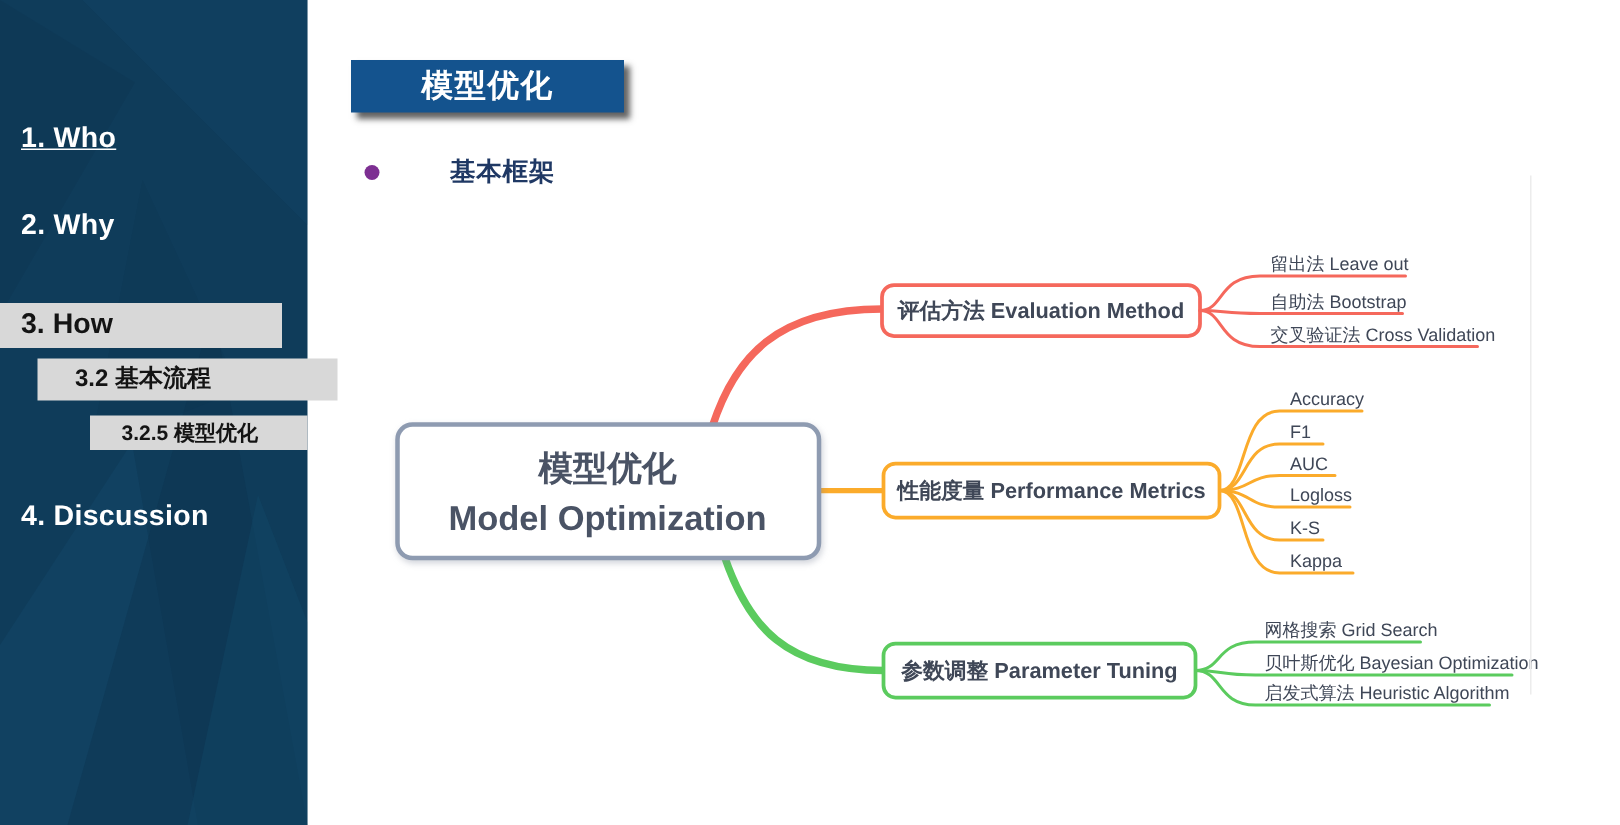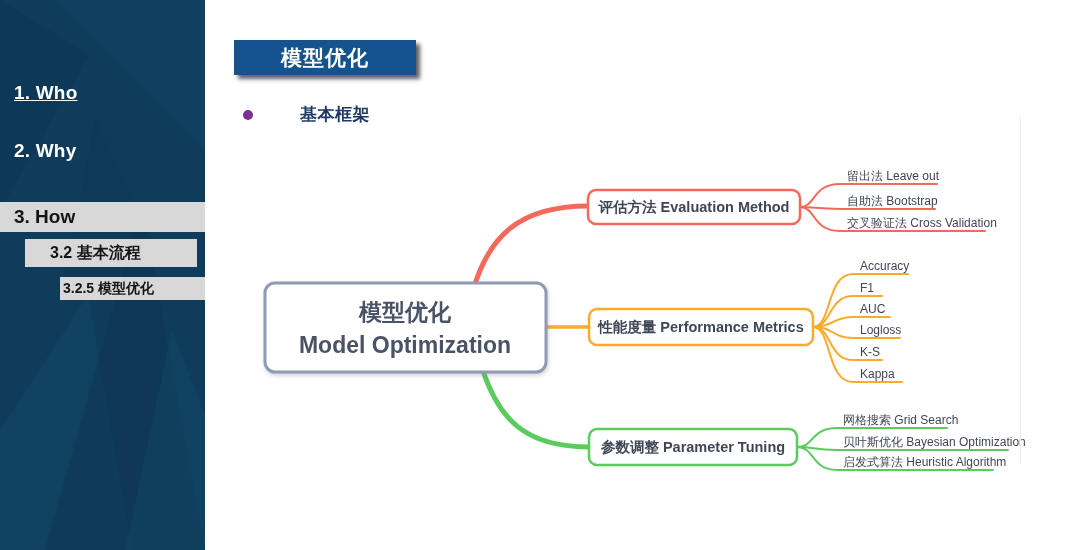--- a/index.html
+++ b/index.html
@@ -7,23 +7,23 @@
               font-family:"Liberation Sans","DejaVu Sans",sans-serif; }
   .stage { position:relative; width:1080px; height:550px; background:#ffffff; }
 
   
   .sidebar { position:absolute; left:0; top:0; width:205px; height:550px; background:#0f3c5a; }
   .sidebar svg.facets { position:absolute; inset:0; }
   .side-item { position:absolute; left:14px; color:#ffffff; font-weight:bold; font-size:19px;
                letter-spacing:0.2px; white-space:nowrap; cursor:pointer; }
   .side-band { position:absolute; background:#d8d8d8; color:#141414; font-weight:bold;
                white-space:nowrap; cursor:pointer; }
-  .band-how   { top:202px; left:0;    width:205px; height:30px; font-size:19px; line-height:30px; padding-left:14px; }
-  .band-flow  { top:239px; left:25px; width:172px; height:28px; font-size:16px; line-height:28px; padding-left:25px; }
-  .band-model { top:277px; left:60px; width:145px; height:23px; font-size:14px; line-height:23px; padding-left:3px; }
+  .band-how   { top:202px; left:0;    width:188px; height:30px; font-size:19px; line-height:30px; padding-left:14px; }
+  .band-flow  { top:239px; left:25px; width:200px; height:28px; font-size:16px; line-height:28px; padding-left:25px; }
+  .band-model { top:277px; left:60px; width:145px; height:23px; font-size:14px; line-height:23px; padding-left:21px; }
   .item-who { top:82px;text-decoration:underline; } .item-why { top:140px; } .item-discussion { top:334px; }
 
   
   .title-box { position:absolute; left:234px; top:40px; width:182px; height:35px;
                background:#14538e; color:#ffffff; font-weight:bold; font-size:21px;
                text-align:center; line-height:35px; letter-spacing:1px;
                box-shadow:4px 4px 4px rgba(70,70,70,0.85); }
   .bullet-row { position:absolute; left:243px; top:103px; display:flex; align-items:center; }
   .bullet-dot { width:10px; height:10px; border-radius:50%; background:#7d2f92; margin-right:16px; }
   .bullet-label { color:#1f3864; font-weight:bold; font-size:17px; letter-spacing:0.5px;margin-left:31px; }
@@ -51,20 +51,21 @@
       <polygon points="0,430 88,295 132,550 0,550" fill="#13486c" opacity="0.40"></polygon>
       <polygon points="45,550 142,205 205,550" fill="#0c334e" opacity="0.40"></polygon>
       <polygon points="125,550 172,330 205,415 205,550" fill="#14506f" opacity="0.30"></polygon>
       <polygon points="95,120 160,260 60,300" fill="#0d3450" opacity="0.25"></polygon>
     </svg>
     <div class="side-item item-who">1.  Who</div>
     <div class="side-item item-why">2.  Why</div>
     <div class="side-band band-how">3.  How</div>
     <div class="side-band band-flow">3.2  基本流程</div>
     <div class="side-band band-model">3.2.5  模型优化</div>
+    <div class="side-item item-discussion">4.  Discussion</div>
   </div>
 
   <div class="title-box">模型优化</div>
   <div class="bullet-row">
     <span class="bullet-dot"></span>
     <span class="bullet-label">基本框架</span>
   </div>
 
   <svg class="mindmap" width="800" height="350" viewBox="230 140 800 350">
 

